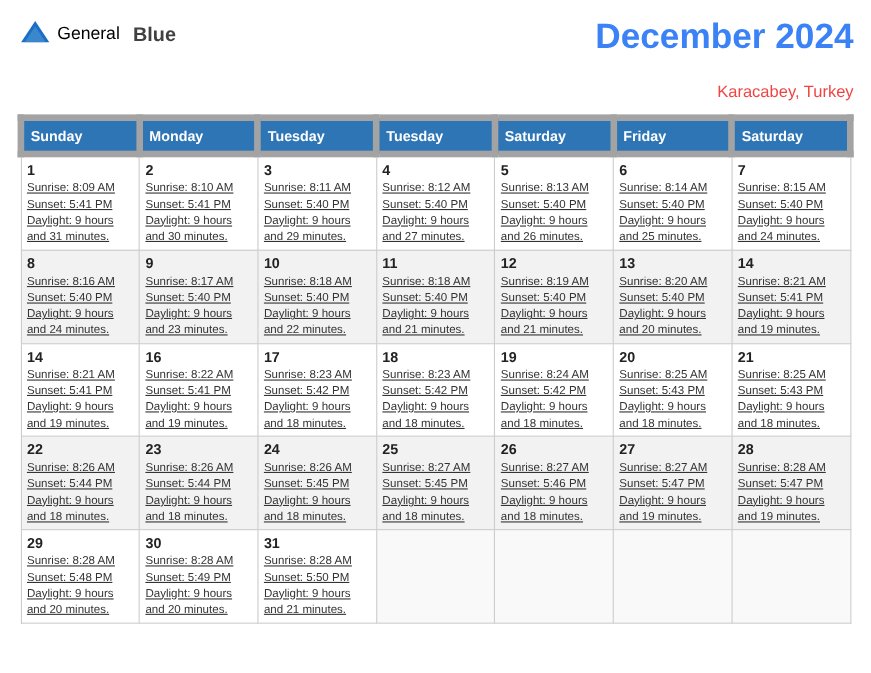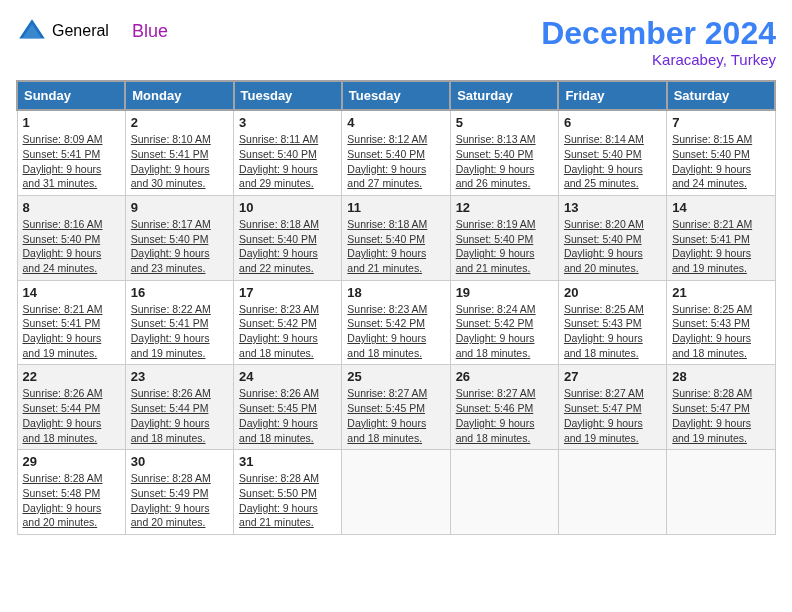--- a/index.html
+++ b/index.html
@@ -22,54 +22,54 @@
       gap: 4px;
     }
     .logo-text {
       display: flex;
       flex-direction: row;
       line-height: 1.1;
       gap: 12px;
     }
     .logo-blue {
       font-size: 18px;
-      font-weight: normal;
-      color: #a21caf;
-      margin-left: 11px;
+      font-weight: bold;
+      color: #404040;
     }
     .logo-icon {
       width: 32px;
       height: 32px;
     }
     .title-block {
       text-align: right;
     }
     .month-title {
       font-size: 32px;
       font-weight: bold;
       color: #3b82f6;
       line-height: 1.1;
     }
     .subtitle {
       font-size: 15px;
-      color: #6d28d9;
+      color: #ef4444;
+      margin-top: 24px;
     }
     .calendar {
       width: 100%;
       border-collapse: collapse;
       font-size: 11px;
     }
     .calendar th {
       background: #2e75b6;
       color: #fff;
       text-align: left;
       padding: 6px 6px;
       font-size: 13px;
       font-weight: bold;
-      border: 2px solid #a3a3a3;
+      border: 6px solid #a3a3a3;
     }
     .calendar td {
       vertical-align: top;
       border: 1px solid #ccc;
       padding: 4px 5px;
       width: 107px;
       min-height: 80px;
       background: #fff;
     }
     .calendar tr:nth-child(even) td {

